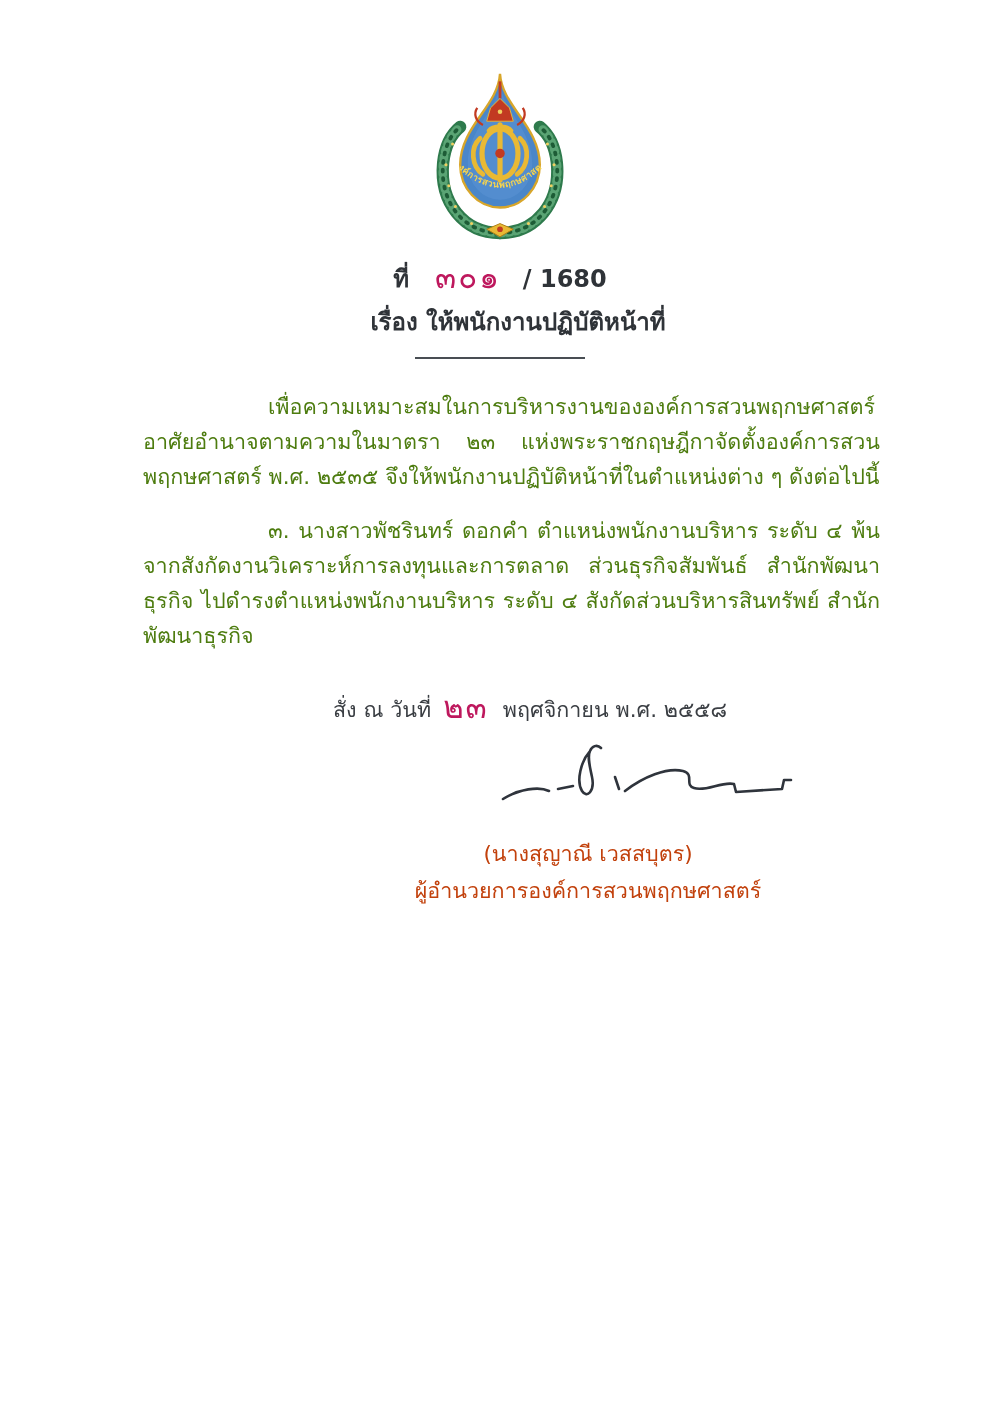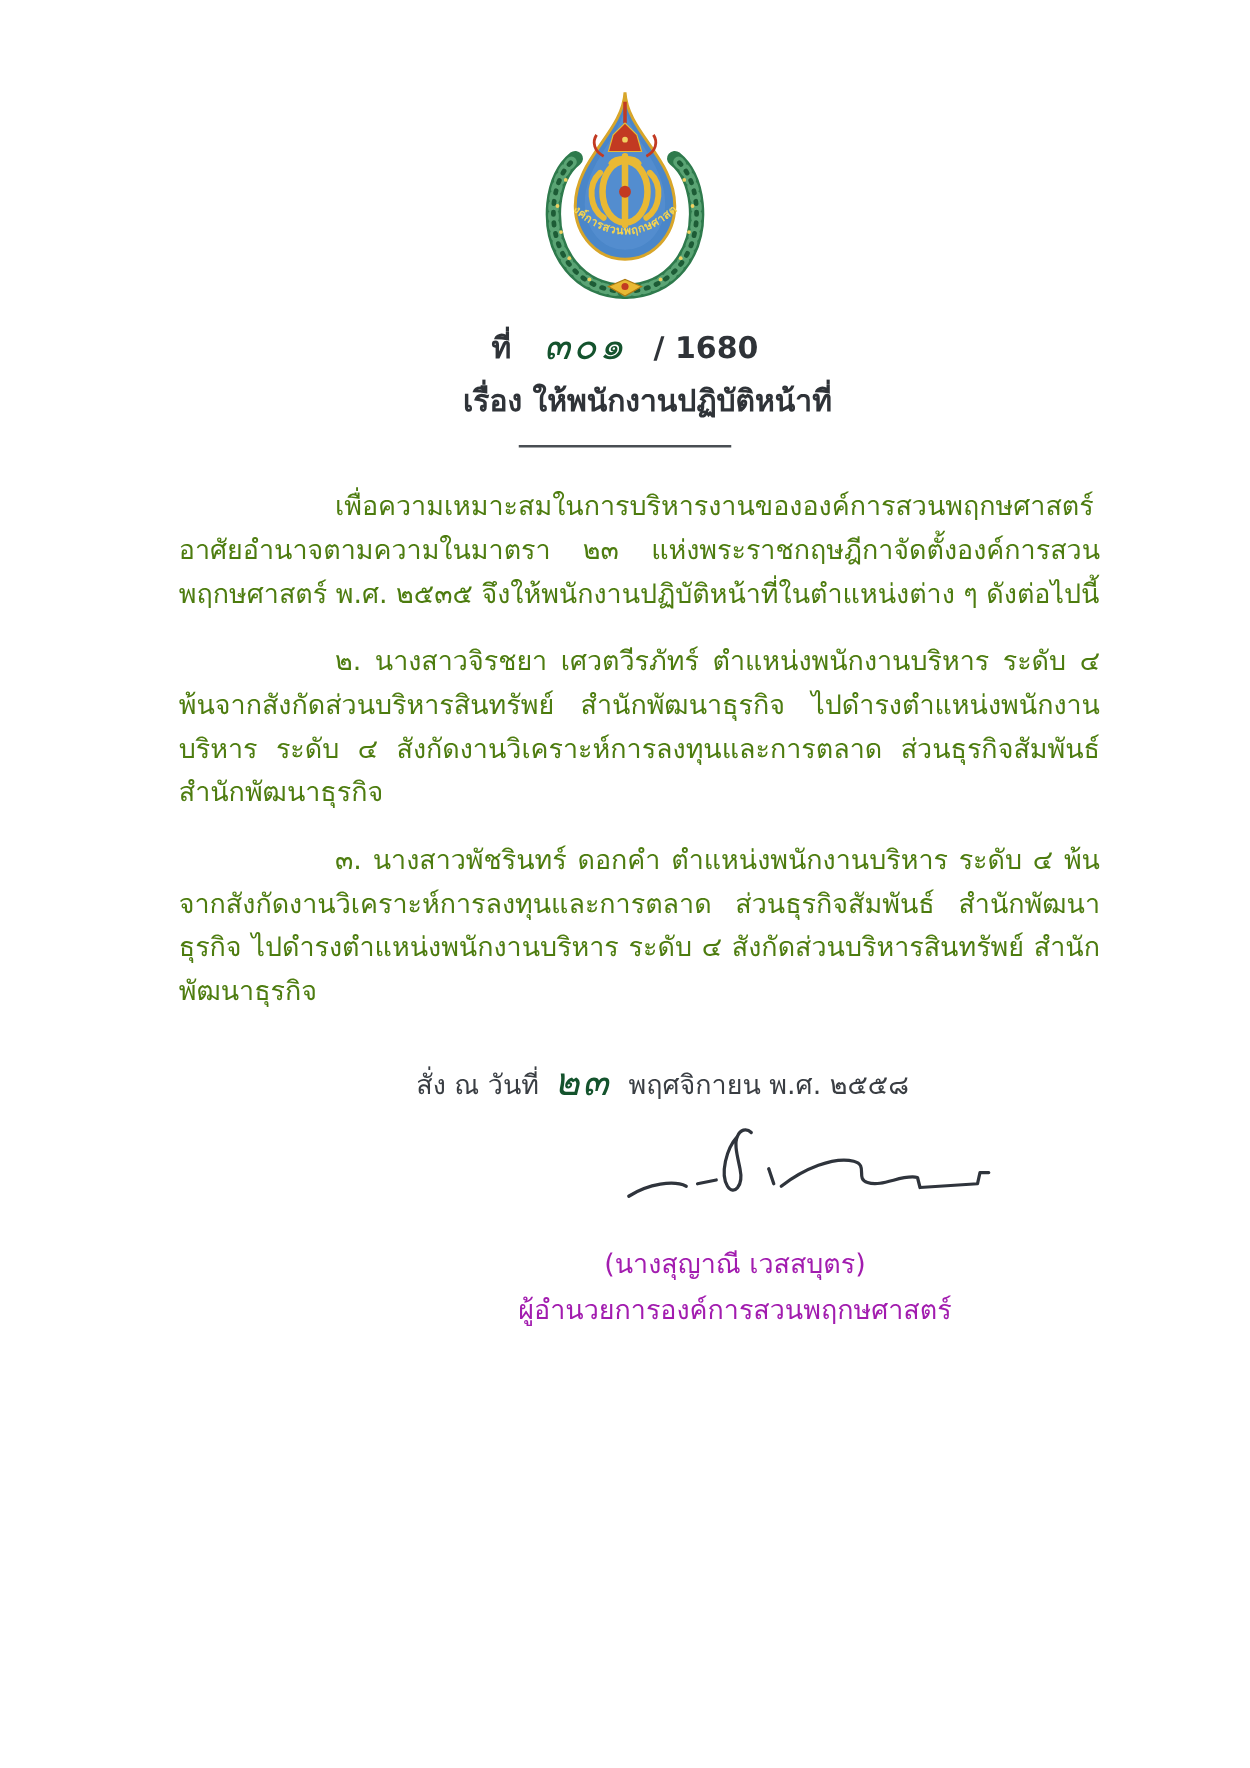--- a/index.html
+++ b/index.html
@@ -4,31 +4,31 @@
 <style>
   html,body{margin:0;padding:0;background:#e8e8e8;}
   .page{
     width:1000px;height:1414px;background:#ffffff;margin:0 auto;position:relative;
     font-family:"DejaVu Sans","Liberation Sans",sans-serif;color:#33373c;overflow:hidden;
   }
   .emblem{display:block;margin:70px auto 4px;}
   .hdr{ text-align:center;font-weight:bold;color:#2f3338; }
   .title{font-size:24px;line-height:32px;}
   .numline{font-size:24px;line-height:40px;margin-top:4px;}
-  .hand{color:#14532d;font-weight:400;font-size:31px;font-style:italic;letter-spacing:2px;}
+  .hand{color:#be185d;font-weight:400;font-size:31px;letter-spacing:2px;}
   .hand-num{padding:0 22px 0 26px;position:relative;top:1px;}
   .hand-day{padding:0 14px 0 12px;position:relative;top:1px;}
   .subject{font-size:24px;line-height:34px;margin-top:6px;padding-left:36px;}
   .divider{width:170px;border:0;border-top:2px solid #494e53;margin:18px auto 0;}
   .textblock{margin:30px 120px 0 143px;font-size:21.5px;line-height:35px;text-align:justify;color:#4d7c0f;}
   .para{text-indent:125px;margin:0 0 19px 0;}
   .orderline{margin:28px 0 0 333px;font-size:21.5px;color:#3a3e43;}
   .sig-area{position:relative;height:96px;margin-top:6px;}
   .sig-svg{position:absolute;left:495px;top:2px;}
-  .sign-block{width:420px;margin:2px 0 0 378px;text-align:center;font-size:21.5px;line-height:37px;color:#a21caf;}
+  .sign-block{width:420px;margin:2px 0 0 378px;text-align:center;font-size:21.5px;line-height:37px;color:#c2410c;}
 </style>
 </head>
 <body>
 
 <div class="page">
 
   <svg class="emblem" width="152" height="182" viewBox="0 0 160 192" aria-hidden="true">
 
     <g>
       <path d="M 80,172 C 42,172 16,140 20,98 C 22,80 28,68 38,60" fill="none" stroke="#2e7a4c" stroke-width="13" stroke-linecap="round"></path>
@@ -87,21 +87,20 @@
 
 
   <div class="hdr numline"><span>ที่</span><span class="hand hand-num">๓๐๑</span><span>/ 1680</span></div>
 
   <div class="hdr subject">เรื่อง  ให้พนักงานปฏิบัติหน้าที่</div>
 
   <hr class="divider">
 
   <div class="textblock">
     <p class="para">เพื่อความเหมาะสมในการบริหารงานขององค์การสวนพฤกษศาสตร์ อาศัยอำนาจตามความในมาตรา ๒๓ แห่งพระราชกฤษฎีกาจัดตั้งองค์การสวนพฤกษศาสตร์ พ.ศ. ๒๕๓๕ จึงให้พนักงานปฏิบัติหน้าที่ในตำแหน่งต่าง ๆ ดังต่อไปนี้</p>
-    <p class="para">๒. นางสาวจิรชยา  เศวตวีรภัทร์ ตำแหน่งพนักงานบริหาร ระดับ ๔ พ้นจากสังกัดส่วนบริหารสินทรัพย์ สำนักพัฒนาธุรกิจ  ไปดำรงตำแหน่งพนักงานบริหาร ระดับ ๔ สังกัดงานวิเคราะห์การลงทุนและการตลาด ส่วนธุรกิจสัมพันธ์ สำนักพัฒนาธุรกิจ</p>
     <p class="para">๓. นางสาวพัชรินทร์  ดอกคำ  ตำแหน่งพนักงานบริหาร ระดับ ๔ พ้นจากสังกัดงานวิเคราะห์การลงทุนและการตลาด ส่วนธุรกิจสัมพันธ์ สำนักพัฒนาธุรกิจ  ไปดำรงตำแหน่งพนักงานบริหาร ระดับ ๔ สังกัดส่วนบริหารสินทรัพย์ สำนักพัฒนาธุรกิจ</p>
   </div>
 
   <div class="orderline"><span>สั่ง ณ วันที่</span><span class="hand hand-day">๒๓</span><span>พฤศจิกายน  พ.ศ. ๒๕๕๘</span></div>
 
   <div class="sig-area">
     <svg class="sig-svg" width="300" height="90" viewBox="0 0 300 90" aria-hidden="true">
       <g fill="none" stroke="#2f343c" stroke-width="2.6" stroke-linecap="round" stroke-linejoin="round">
         <path d="M 8,60 C 24,50 44,47 54,52"></path>
         <path d="M 63,50 L 78,47"></path>

